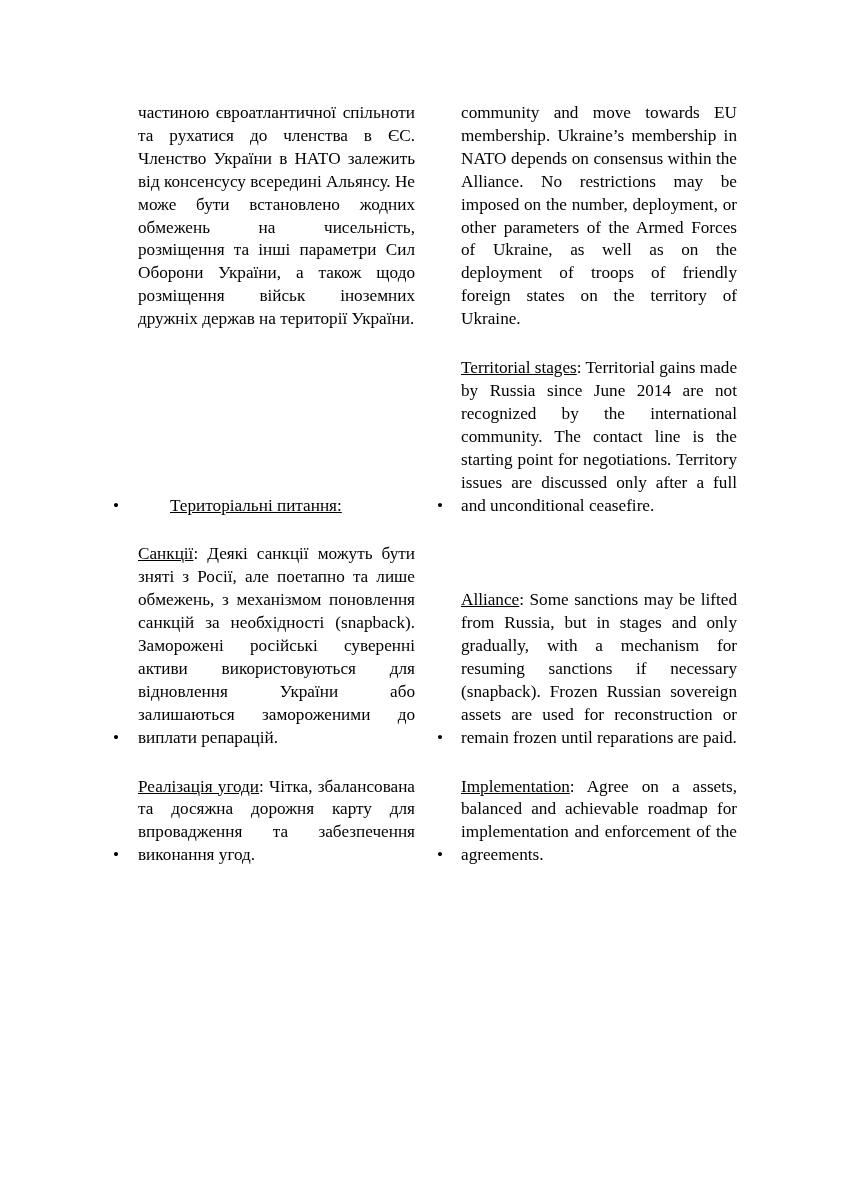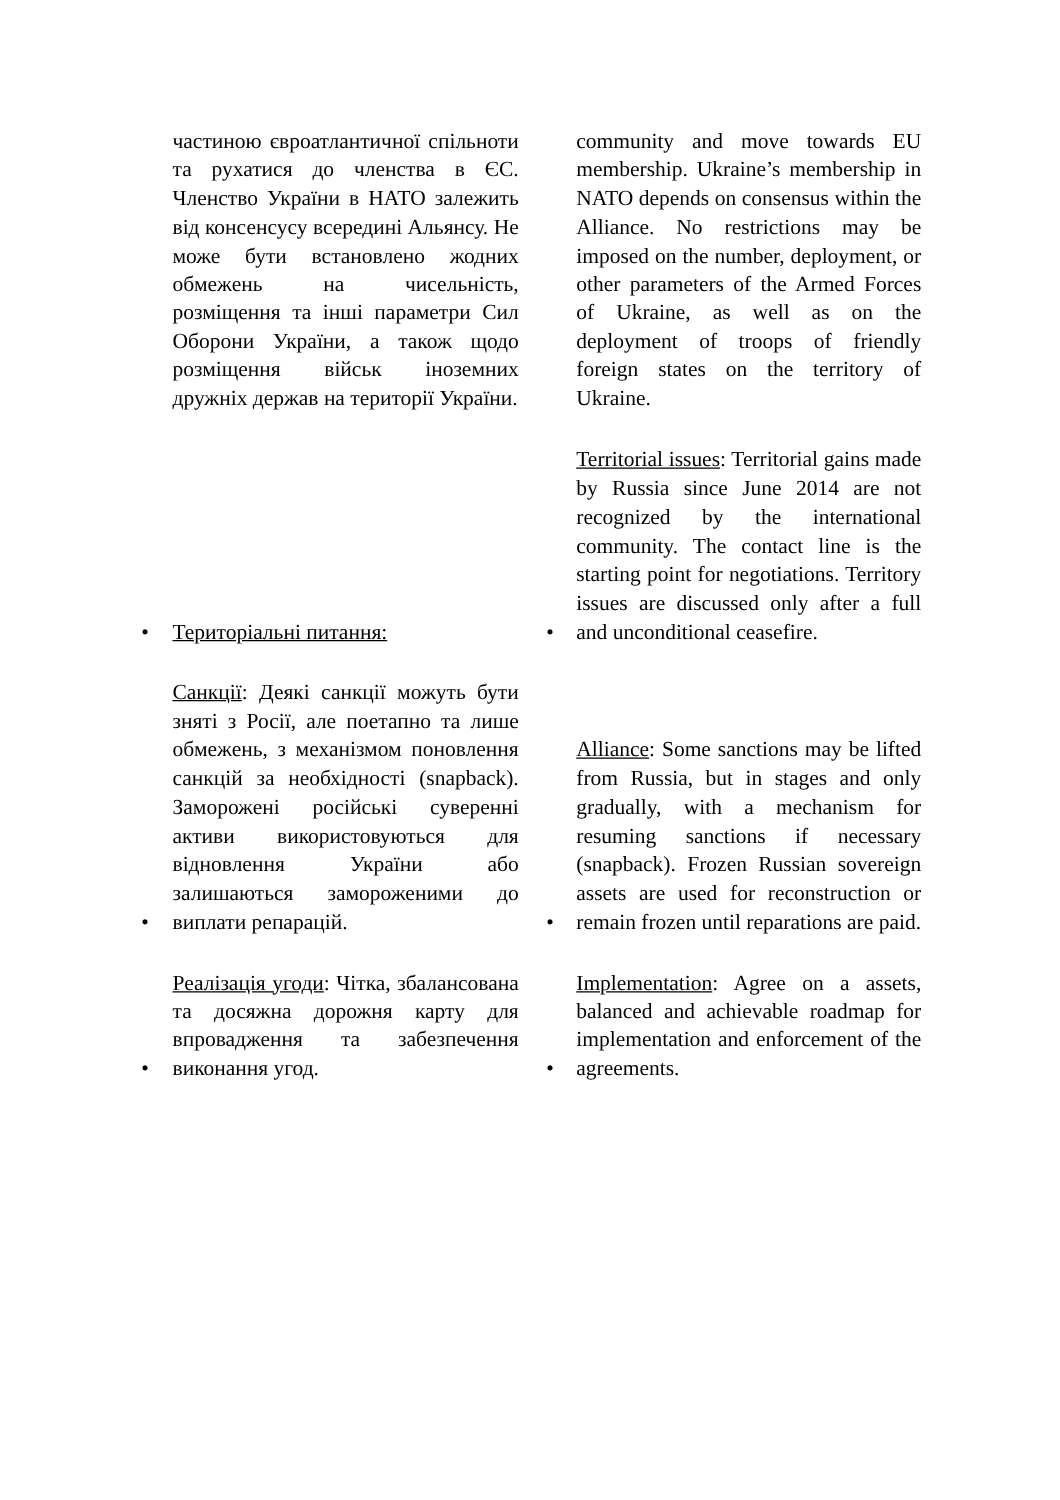--- a/index.html
+++ b/index.html
@@ -43,21 +43,21 @@
   .bullet.empty { visibility: hidden; }
   .text {
     flex: 1;
     font-size: 17.2px;
     line-height: 22.9px;
     text-align: justify;
     text-justify: inter-word;
     color: #000000;
   }
   .heading { text-decoration: underline; }
-  .own-line { display: block; }
+  .own-line { display: block; margin-left: 32px; }
 </style>
 </head>
 <body>
 
 <div class="page">
   <div class="content">
 
     <div class="row">
       <div class="cell uk">
         <span class="bullet empty"></span>
@@ -69,21 +69,21 @@
       </div>
     </div>
 
     <div class="row">
       <div class="cell uk">
         <span class="bullet">•</span>
         <p class="text"><span class="heading own-line">Територіальні питання:</span></p>
       </div>
       <div class="cell en">
         <span class="bullet">•</span>
-        <p class="text"><span class="heading">Territorial issues</span><span>: </span><span>Territorial gains made by Russia since June 2014 are not recognized by the international community. The contact line is the starting point for negotiations. Territory issues are discussed only after a full and unconditional ceasefire.</span></p>
+        <p class="text"><span class="heading">Territorial stages</span><span>: </span><span>Territorial gains made by Russia since June 2014 are not recognized by the international community. The contact line is the starting point for negotiations. Territory issues are discussed only after a full and unconditional ceasefire.</span></p>
       </div>
     </div>
 
     <div class="row">
       <div class="cell uk">
         <span class="bullet">•</span>
         <p class="text"><span class="heading">Санкції</span><span>: </span><span>Деякі санкції можуть бути зняті з Росії, але поетапно та лише обмежень, з механізмом поновлення санкцій за необхідності (snapback). Заморожені російські суверенні активи використовуються для відновлення України або залишаються замороженими до виплати репарацій.</span></p>
       </div>
       <div class="cell en">
         <span class="bullet">•</span>

